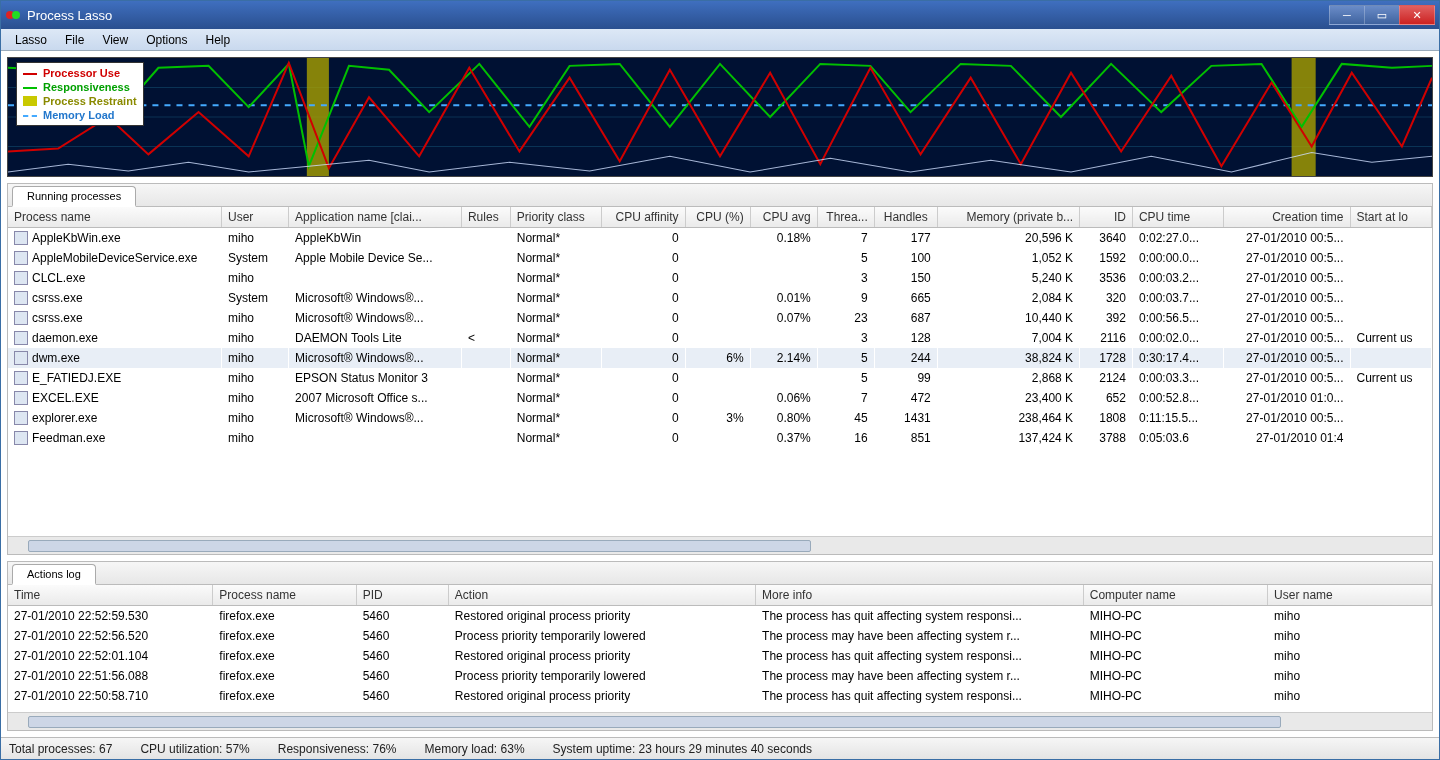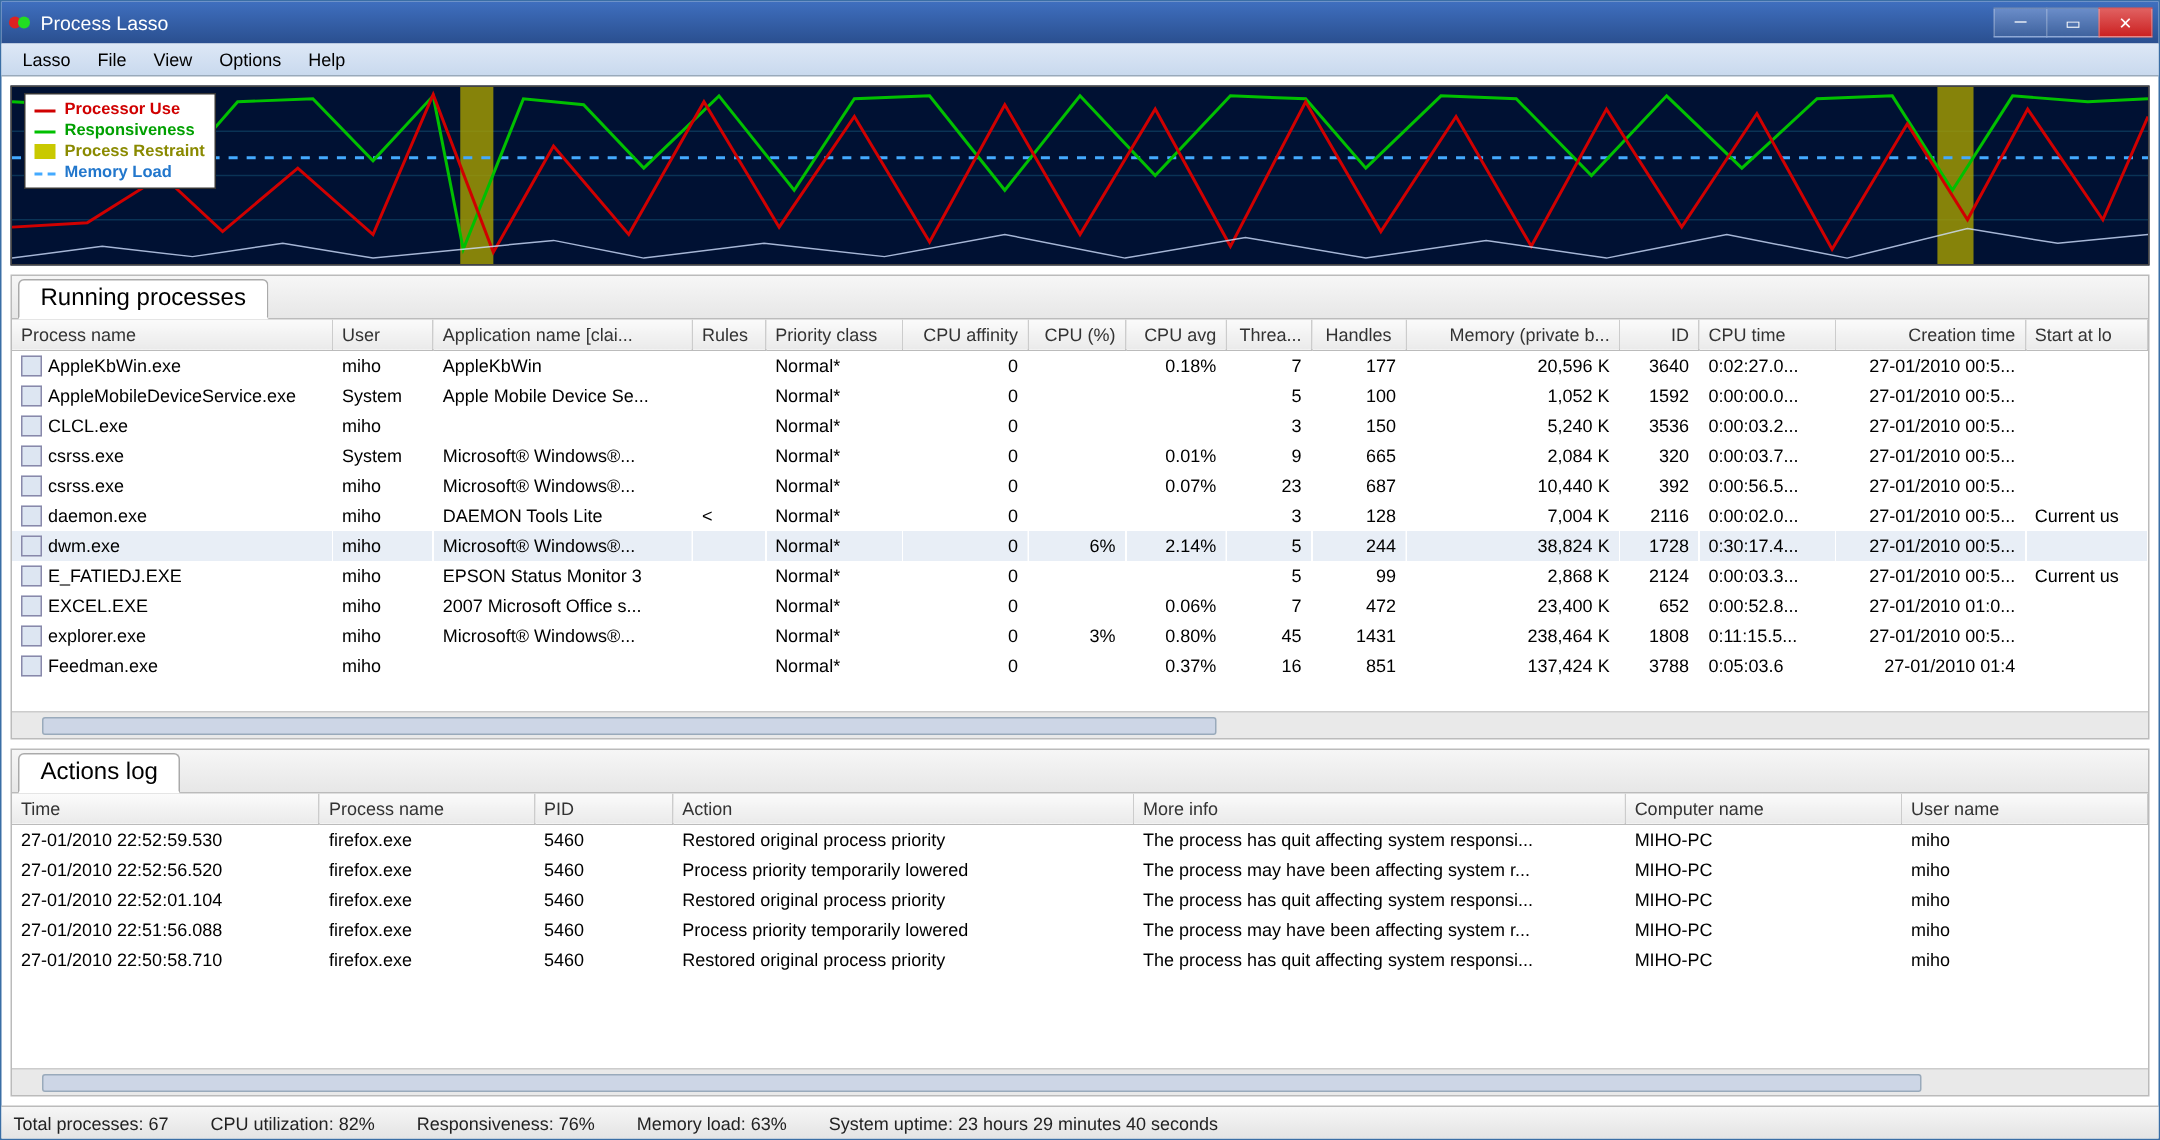--- a/index.html
+++ b/index.html
@@ -17,23 +17,23 @@
   .graph-area svg { position: absolute; inset: 0; width: 100%; height: 100%; }
   .legend { position: absolute; top: 4px; left: 8px; background: #ffffff; border: 1px solid #333; padding: 3px 6px; font-size: 11px; line-height: 14px; }
   .legend .row { display: flex; align-items: center; gap: 6px; }
   .legend .sw { width: 14px; height: 10px; }
   .legend .sw.red   { background: #fff; border-bottom: 2px solid #d00000; height: 4px; }
   .legend .sw.green { background: #fff; border-bottom: 2px solid #00c000; height: 4px; }
   .legend .sw.yellow{ background: #c9c900; height: 10px; }
   .legend .sw.blue  { border-bottom: 2px dashed #44aaff; height: 4px; }
   .panel { display: flex; flex-direction: column; margin: 0 6px; border: 1px solid #bbb; background: #fff; }
   .panel.top { flex: 1 1 auto; }
-  .panel.bot { flex: 0 0 auto; height: 232px; margin-top: 6px; margin-bottom: 6px; }
+  .panel.bot { flex: 0 0 auto; height: 170px; margin-top: 6px; margin-bottom: 6px; }
   .tabhdr { display: flex; background: linear-gradient(#f6f6f6,#e7e7e7); border-bottom: 1px solid #bbb; }
-  .tab { padding: 3px 14px; border: 1px solid #aaa; border-bottom: 2px solid #fff; background: #fff; border-radius: 4px 4px 0 0; margin: 2px 0 -1px 4px; font-size: 16px; }
+  .tab { padding: 3px 14px; border: 1px solid #aaa; border-bottom: 2px solid #fff; background: #fff; border-radius: 4px 4px 0 0; margin: 2px 0 -1px 4px; font-size: 11px; }
   .table-wrap { flex: 1; overflow: auto; position: relative; }
   table { border-collapse: collapse; width: 100%; table-layout: fixed; }
   th, td { border-right: 1px solid transparent; padding: 3px 6px; text-align: left; white-space: nowrap; overflow: hidden; text-overflow: ellipsis; font-size: 12px; }
   thead th { background: linear-gradient(#fbfbfb,#eaeaea); border-right: 1px solid #ccc; border-bottom: 1px solid #bbb; font-weight: normal; color: #333; position: sticky; top: 0; }
   tbody tr:nth-child(odd) { background: #fff; }
   tbody tr.selected { background: #e8eef6; }
   .num { text-align: right; }
   .scrollbar-stub { height: 18px; background: #e9e9e9; border-top: 1px solid #ccc; display: flex; align-items: center; }
   .scrollbar-stub .thumb { height: 12px; background: #cdd6e6; border: 1px solid #9ab; margin: 0 20px; flex: 0 0 55%; border-radius: 2px; }
   .statusbar { height: 22px; background: linear-gradient(#f6f6f6,#e4e4e4); border-top: 1px solid #bbb; display: flex; align-items: center; padding: 0 8px; gap: 28px; font-size: 12px; color: #222; }
@@ -412,18 +412,18 @@
           </tbody>
       </table>
     </div>
     <div class="scrollbar-stub">
         <div class="thumb" style="flex:0 0 88%"></div>
       </div>
   </div>
 
   <div class="statusbar">
     <span>Total processes: 67</span>
-    <span>CPU utilization: 82%</span>
+    <span>CPU utilization: 57%</span>
     <span>Responsiveness: 76%</span>
     <span>Memory load: 63%</span>
     <span>System uptime: 23 hours 29 minutes 40 seconds</span>
   </div>
 </div>
 
 </body></html>

